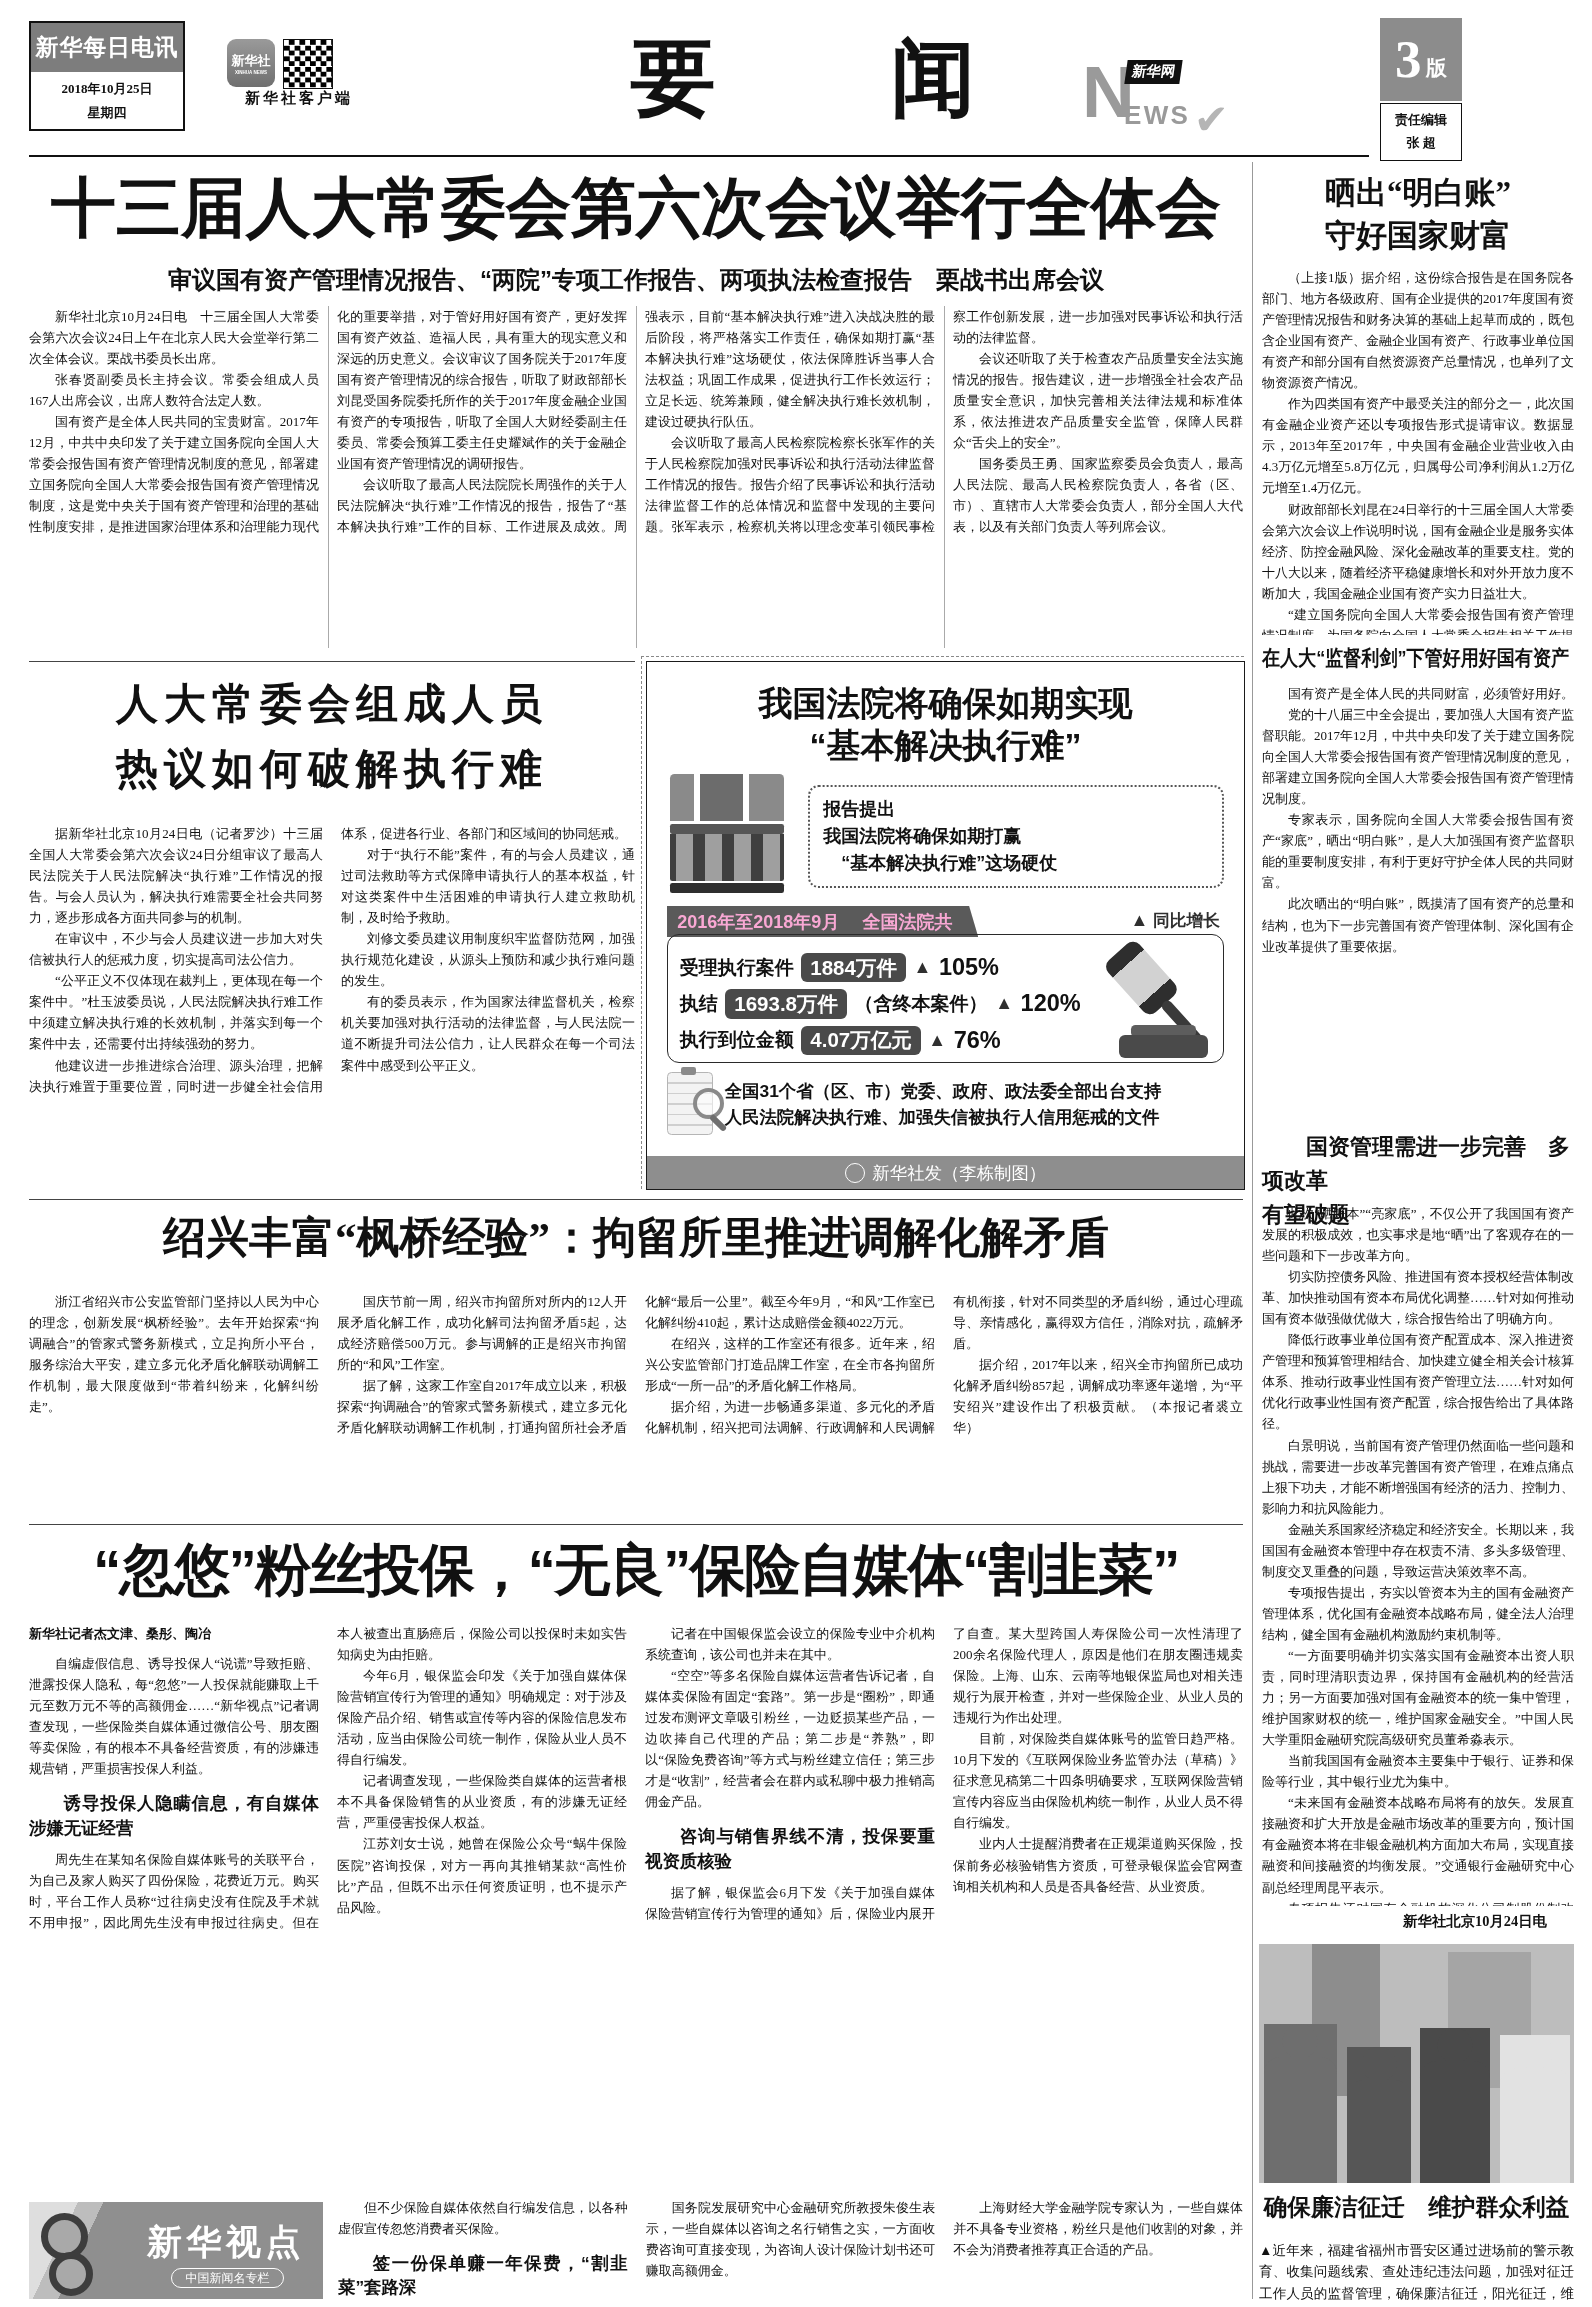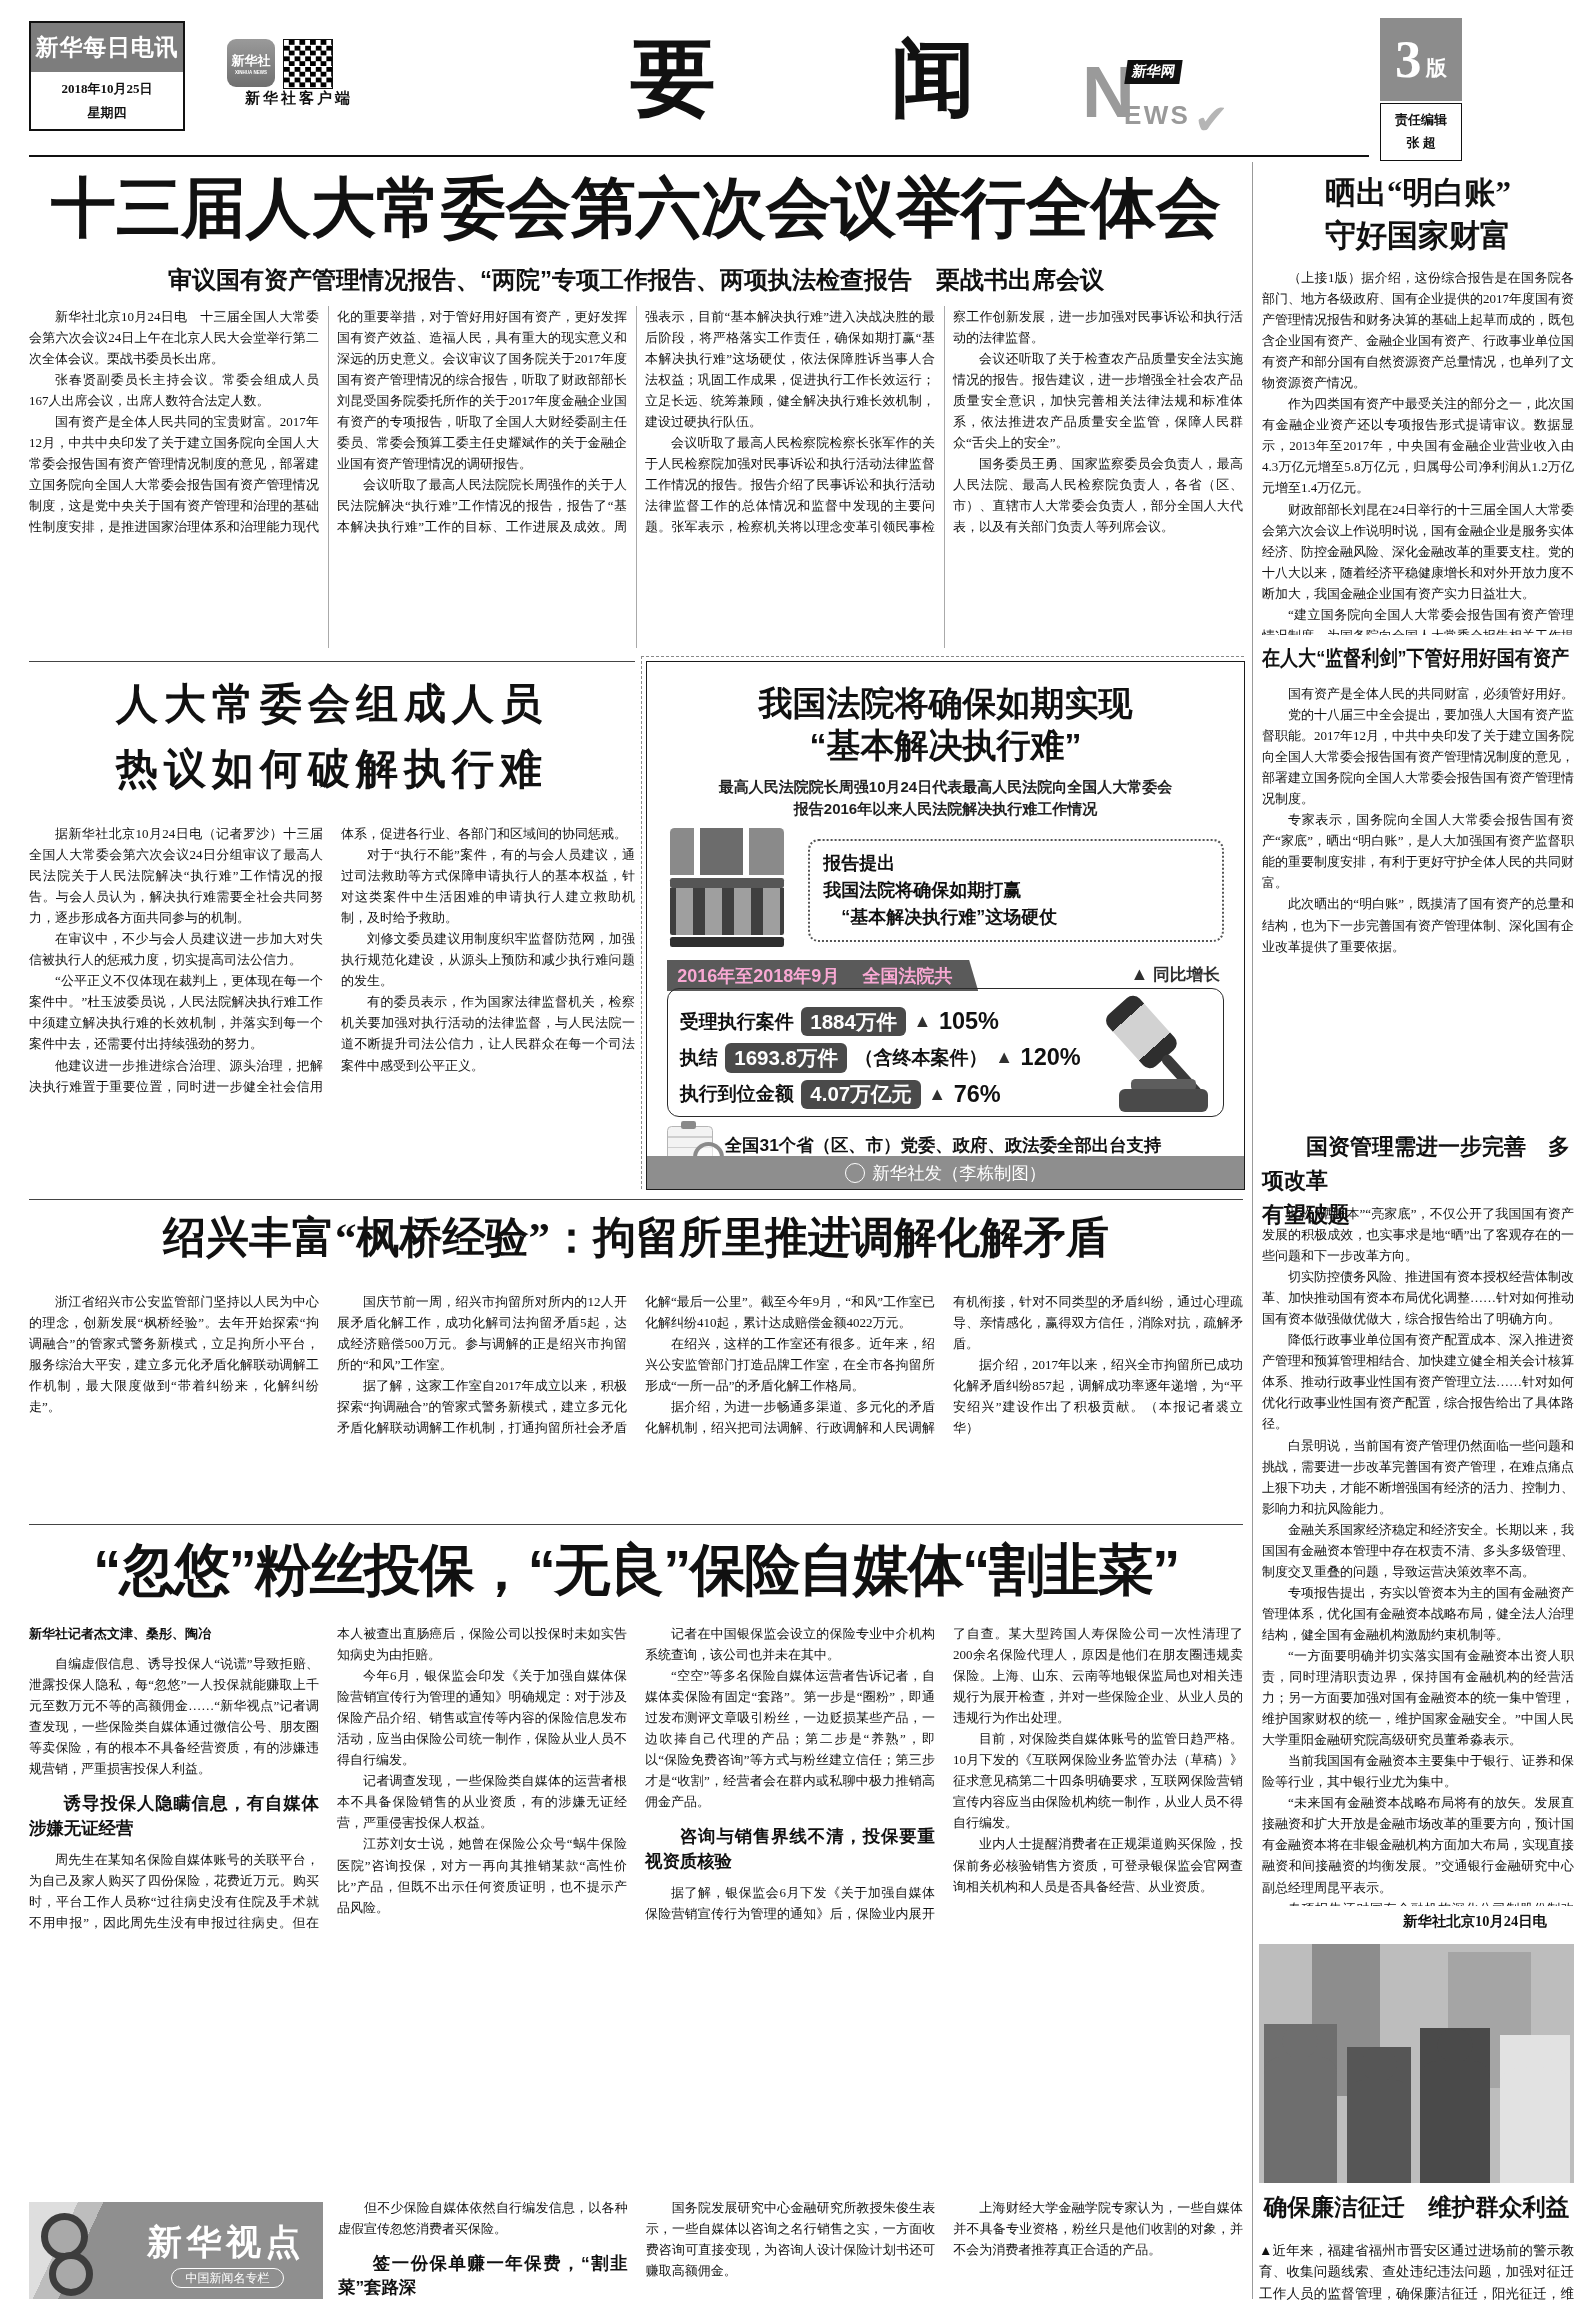--- a/index.html
+++ b/index.html
@@ -230,24 +230,20 @@
       <p class="blk blk-p">“公平正义不仅体现在裁判上，更体现在每一个案件中。”杜玉波委员说，人民法院解决执行难工作中须建立解决执行难的长效机制，并落实到每一个案件中去，还需要付出持续强劲的努力。</p>
       <p class="blk blk-p">他建议进一步推进综合治理、源头治理，把解决执行难置于重要位置，同时进一步健全社会信用体系，促进各行业、各部门和区域间的协同惩戒。</p>
       <p class="blk blk-p">对于“执行不能”案件，有的与会人员建议，通过司法救助等方式保障申请执行人的基本权益，针对这类案件中生活困难的申请执行人建立救助机制，及时给予救助。</p>
       <p class="blk blk-p">刘修文委员建议用制度织牢监督防范网，加强执行规范化建设，从源头上预防和减少执行难问题的发生。</p>
       <p class="blk blk-p">有的委员表示，作为国家法律监督机关，检察机关要加强对执行活动的法律监督，与人民法院一道不断提升司法公信力，让人民群众在每一个司法案件中感受到公平正义。</p>
     </div>
 
   <div class="abs infographic">
     <div class="info-title">我国法院将确保如期实现</div>
     <div class="info-title" style="margin-top:0;">“基本解决执行难”</div>
-    <div class="info-sub">
-      <div>最高人民法院院长周强10月24日代表最高人民法院向全国人大常委会</div>
-      <div>报告2016年以来人民法院解决执行难工作情况</div>
-    </div>
     <div class="info-mid">
       <div class="court">
         <div class="roof"></div>
           <div class="beam"></div>
           <div class="cols"></div>
           <div class="base"></div>
       </div>
       <div class="callout">
         <div>报告提出</div>
         <div>我国法院将确保如期打赢</div>

